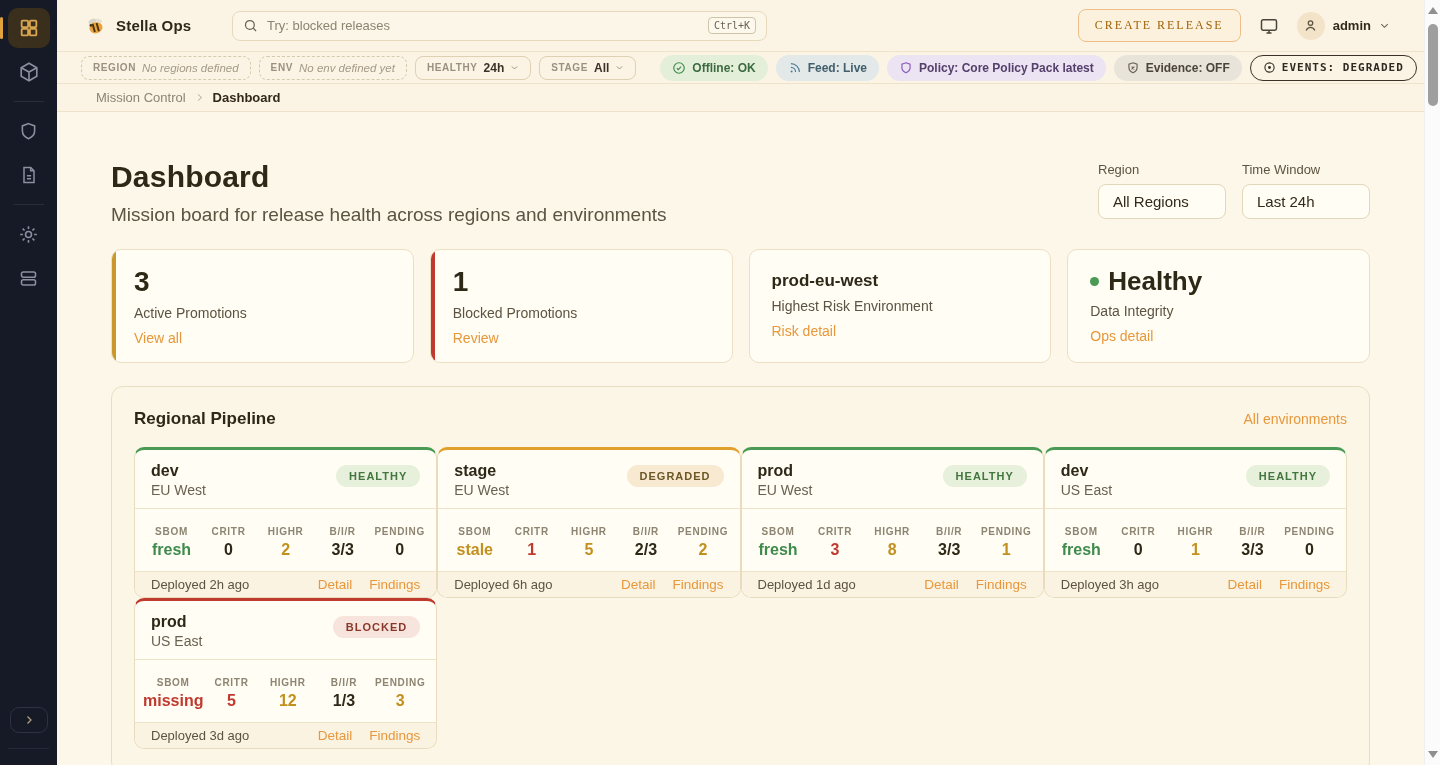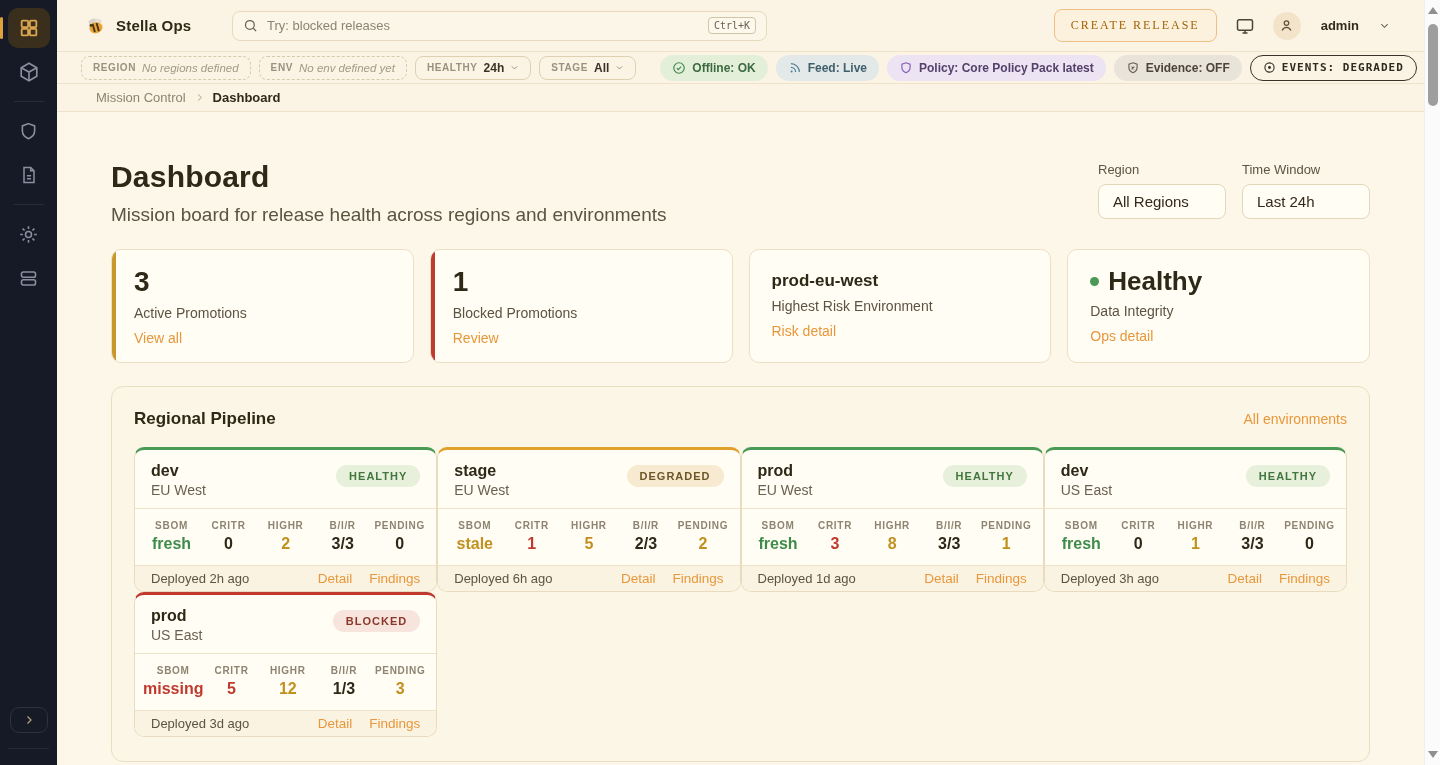--- a/index.html
+++ b/index.html
@@ -60,21 +60,21 @@
     font-family:"DejaVu Sans Mono", monospace; font-size:10px; color:#6a6254;
     border:1px solid #cfc4a8; border-radius:4px; padding:2px 5px; background:#fdf8ec;
   }
   .topbar-right { margin-left:auto; display:flex; align-items:center; gap:18px; }
   .create-btn {
     font-family:Liberation Serif, serif; font-size:12px; letter-spacing:2px;
     color:#a16207; background:#fbf1dc; border:1px solid #eec088; border-radius:8px;
     padding:8px 16px; cursor:pointer;
   }
   .icon-btn { color:#4a443a; background:none; border:none; cursor:pointer; }
-  .user { display:flex; align-items:center; gap:20px; cursor:pointer; }
+  .user { display:flex; align-items:center; gap:8px; cursor:pointer; }
   .avatar {
     width:28px; height:28px; border-radius:50%; background:#f3e4c9;
     display:flex; align-items:center; justify-content:center; color:#5c5341;
   }
   .user-name { font-size:13px; font-weight:600; color:#33291a; }
   .user .chev { color:#6a6254; }
 
   
   .contextbar {
     height:33px; flex:0 0 33px; background:#fbf4e5;
@@ -170,21 +170,21 @@
   .pipe-region { font-size:14px; color:#6a6150; margin-top:2px; }
   .badge {
     font-size:11px; font-weight:700; letter-spacing:1px; padding:5px 13px;
     border-radius:13px; margin-top:3px; white-space:nowrap;
   }
   .badge.ok { background:#e7f0da; color:#43753f; }
   .badge.warn { background:#f8ead0; color:#6d5626; }
   .badge.bad { background:#f7e4dc; color:#8a372b; }
   .pipe-metrics {
     display:flex; border-top:1px solid #eee3c8; border-bottom:1px solid #eee3c8;
-    padding:11px 8px 12px;
+    padding:17px 8px 12px;
   }
   .metric { flex:1; text-align:center; }
   .m-label { font-size:10px; font-weight:700; letter-spacing:.7px; color:#8d8471; }
   .m-value { font-size:16px; font-weight:700; margin-top:4px; color:#2e2817; }
   .m-value.good { color:#3f8b4c; }
   .m-value.warn { color:#c2901f; }
   .m-value.bad { color:#c0392e; }
   .pipe-foot {
     display:flex; justify-content:space-between; align-items:flex-end;
     padding:5px 16px; background:#fbf3e2; border-radius:0 0 9px 9px;

